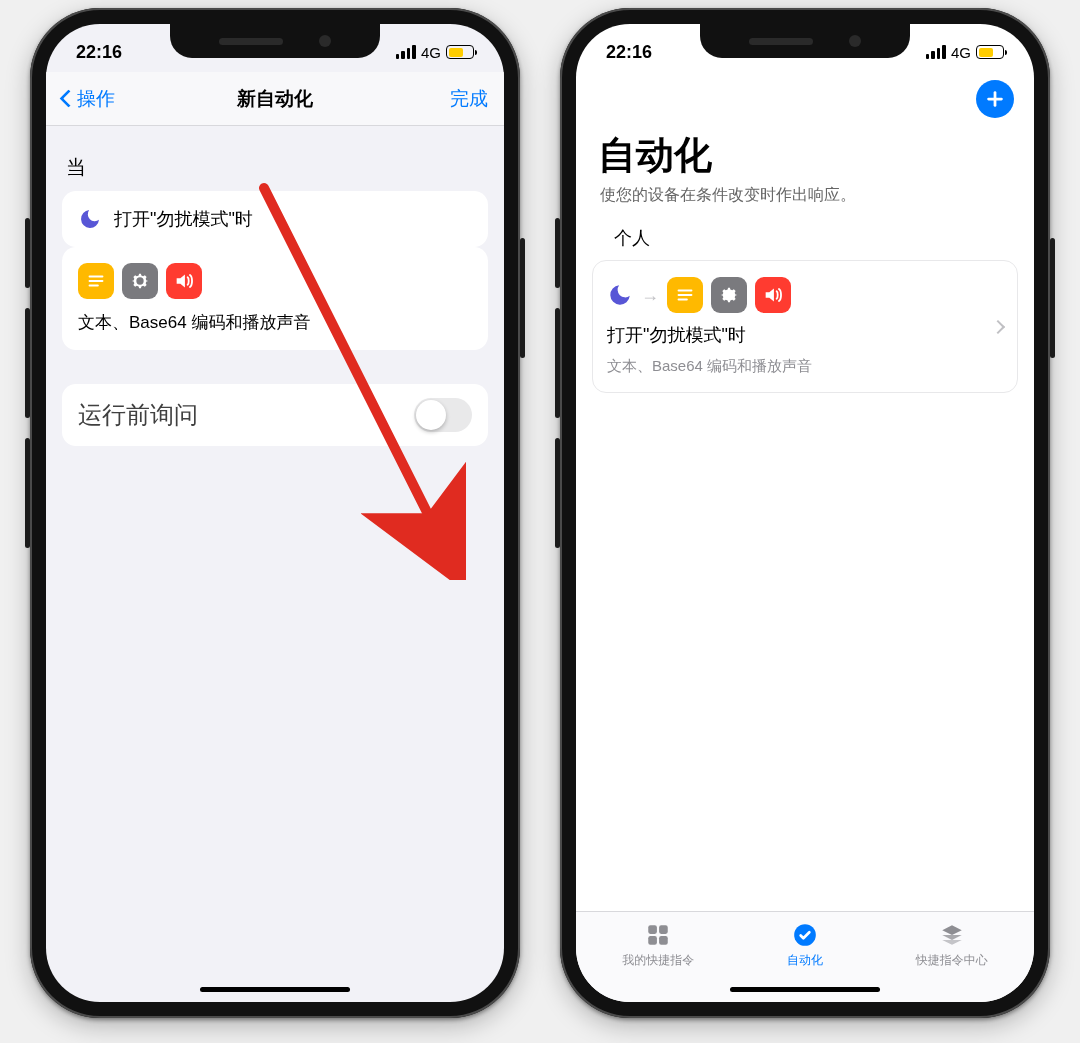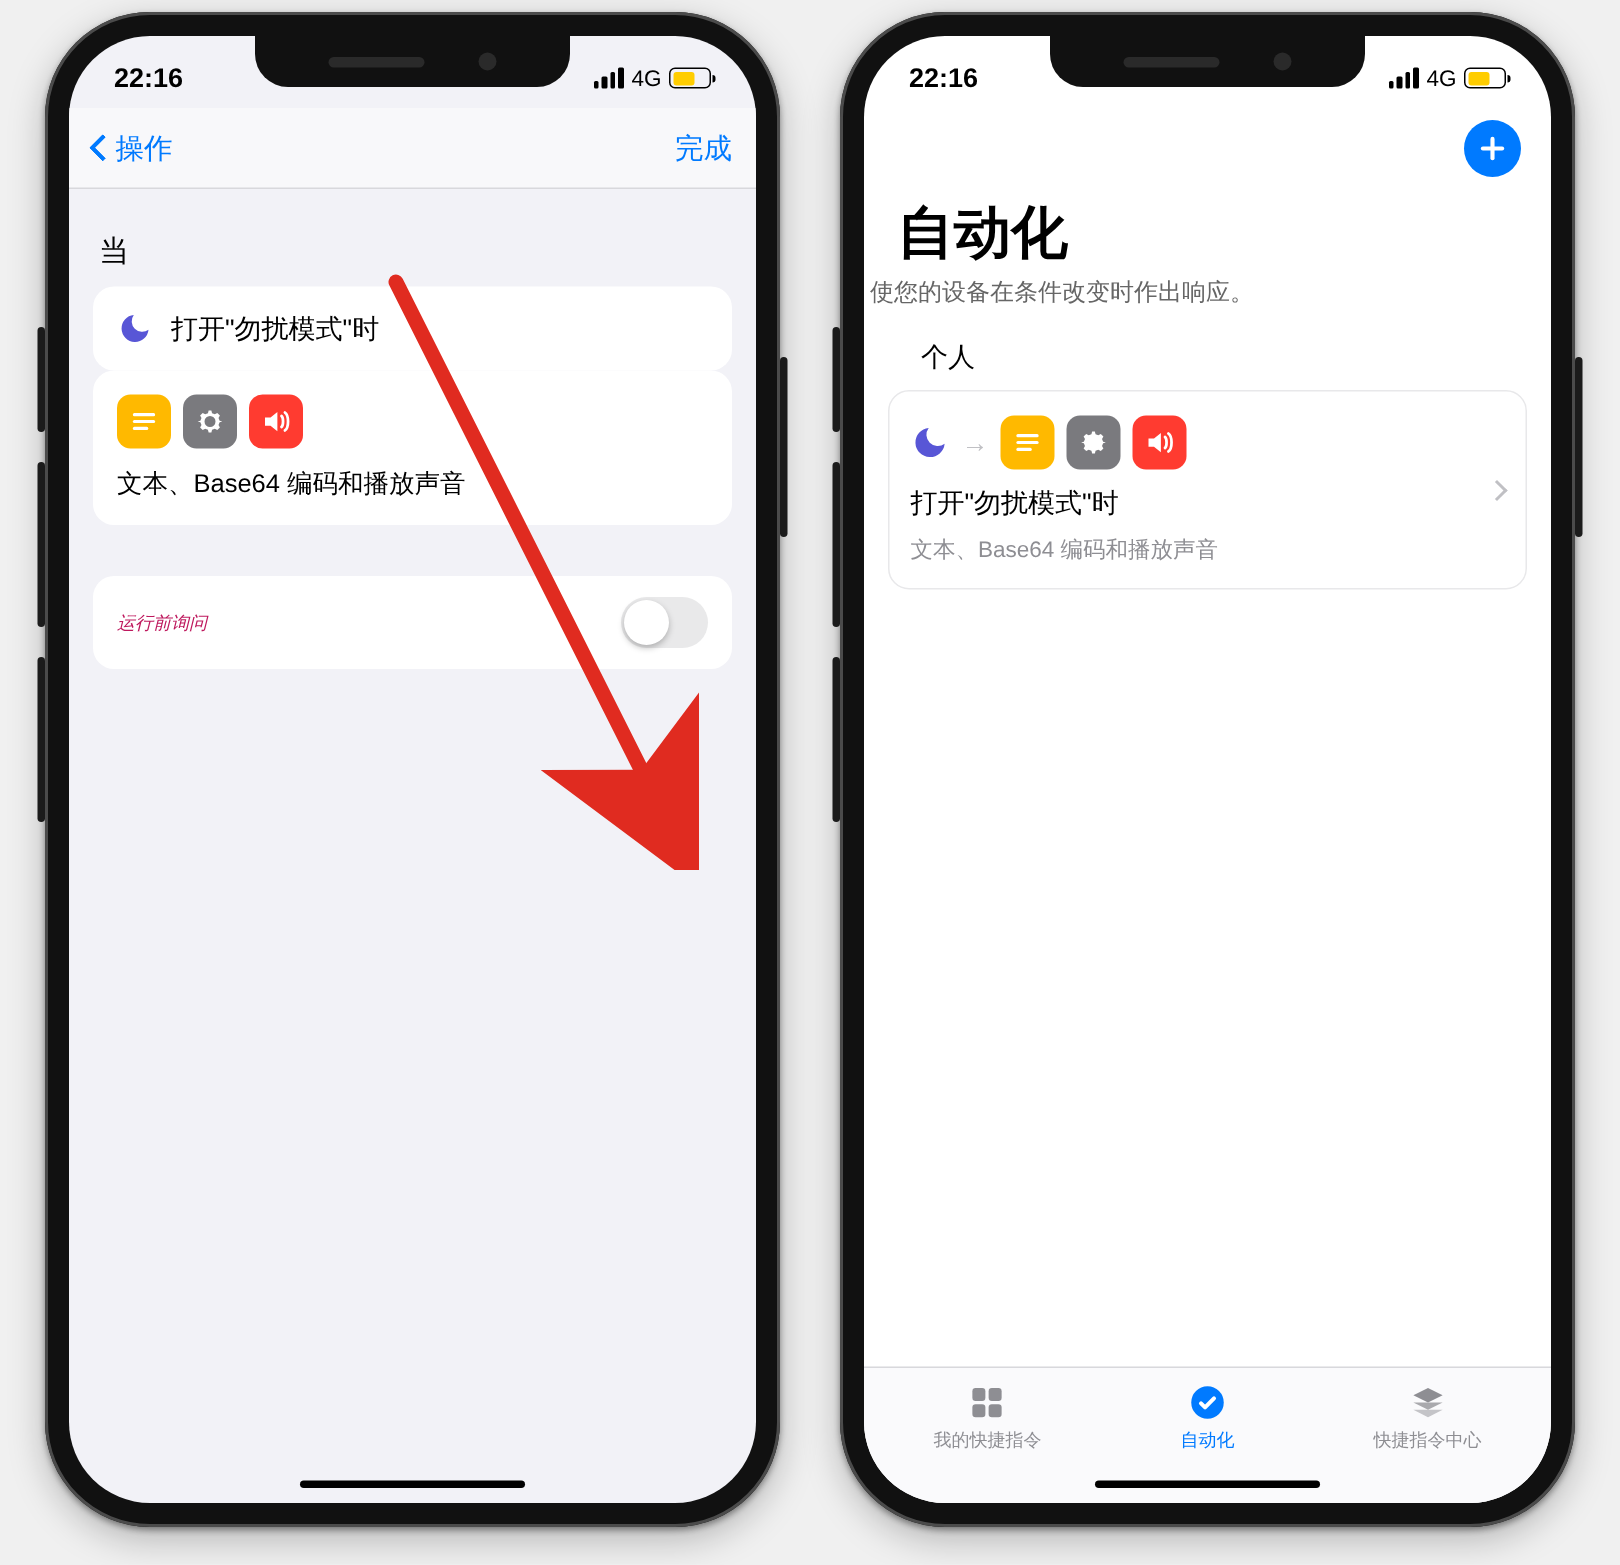--- a/index.html
+++ b/index.html
@@ -103,37 +103,37 @@
   .ic-text { background:#ffb900; }
   .ic-gear { background:#7a7a7e; }
   .ic-sound{ background:#ff3b30; }
   .exec-desc { font-size:17px; color:#000; }
 
   .toggle-card {
     background:#fff; border-radius:14px; padding:14px 16px;
     display:flex; align-items:center; justify-content:space-between;
     margin-top: 34px;
   }
-  .toggle-label { font-size:12px; color:#be185d;font-style:italic; }
+  .toggle-label { font-size:24px; color:#404040; }
   .switch {
     width:58px; height:34px; background:#e9e9ea; border-radius:17px; position:relative;
   }
   .switch .knob {
     position:absolute; top:2px; left:2px; width:30px; height:30px;
     background:#fff; border-radius:50%; box-shadow:0 2px 4px rgba(0,0,0,.25);
   }
 
   
   .top-actions { display:flex; justify-content:flex-end; padding:8px 20px 0; }
   .plus-btn {
     width:38px; height:38px; background:#007aff; border-radius:50%;
     display:flex; align-items:center; justify-content:center; color:#fff;
   }
   .big-title { font-size:38px; font-weight:700; padding:12px 22px 4px; }
-  .subtitle { font-size:16px; color:#666; padding:0 4px 20px; }
+  .subtitle { font-size:16px; color:#666; padding:0 24px 20px; }
   .group-label { font-size:18px; color:#000; padding:0 38px 10px; }
 
   .auto-card {
     margin:0 16px; background:#fff; border:1px solid #e8e8ea; border-radius:14px;
     padding:16px 14px; display:flex; align-items:center; gap:10px;
   }
   .auto-card .body { flex:1; display:flex; flex-direction:column; gap:10px; }
   .auto-icons { display:flex; align-items:center; gap:8px; }
   .arrow-sep { color:#c0c0c4; font-size:18px; }
   .auto-title { font-size:18px; }
@@ -184,20 +184,21 @@
               <i></i>
             </span>
         </span>
       </div>
 
       <div class="nav" style="position:relative;">
         <span class="back">
           <span class="chev-left"></span>
           <span>操作</span>
         </span>
+        <span class="title">新自动化</span>
         <span class="done">完成</span>
       </div>
 
       <div class="content">
         <div class="sec-label">当</div>
         <div class="card">
           <div class="cond-row">
             <span class="moon">
               <svg viewBox="0 0 24 24" fill="#5856d6">
                   <path d="M21 12.8A9 9 0 1 1 11.2 3a7 7 0 0 0 9.8 9.8z"></path>

